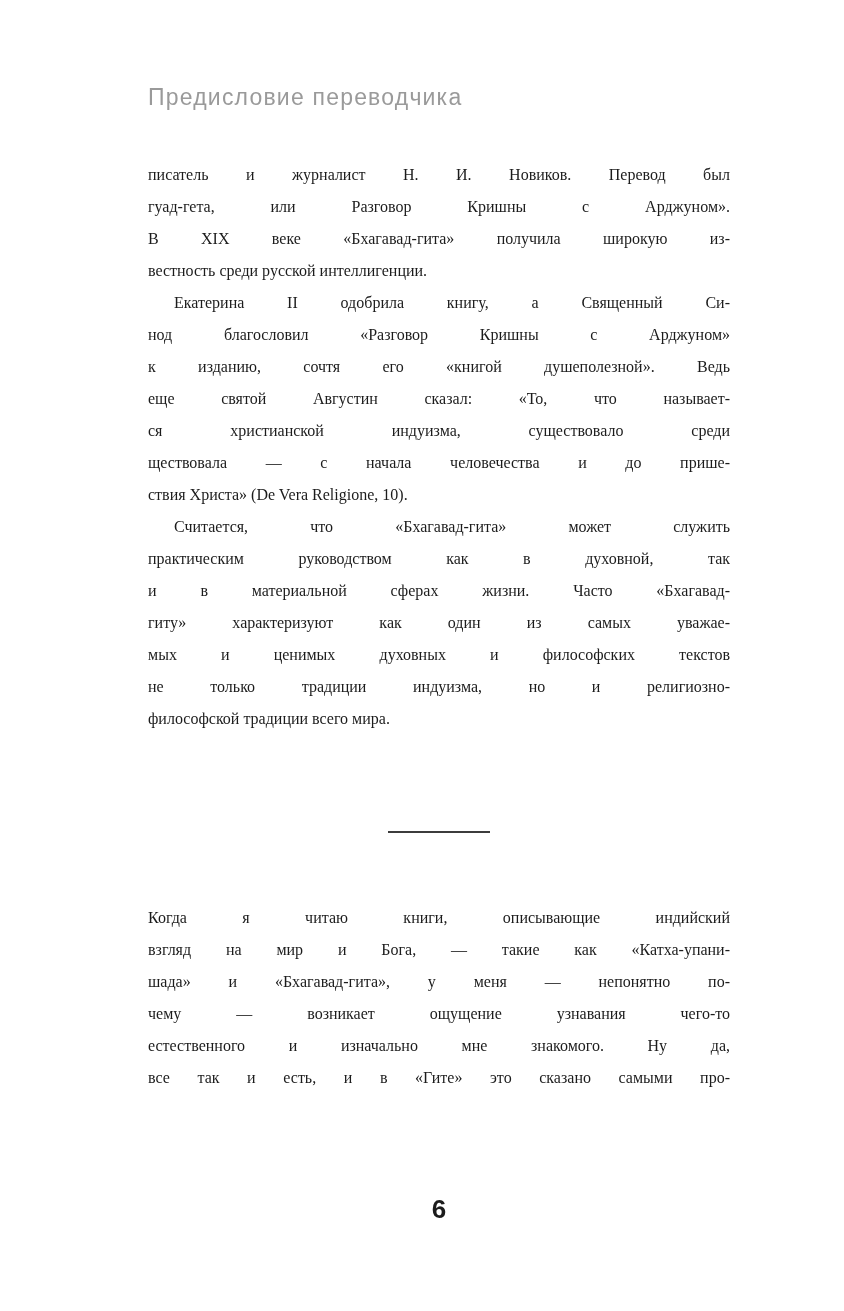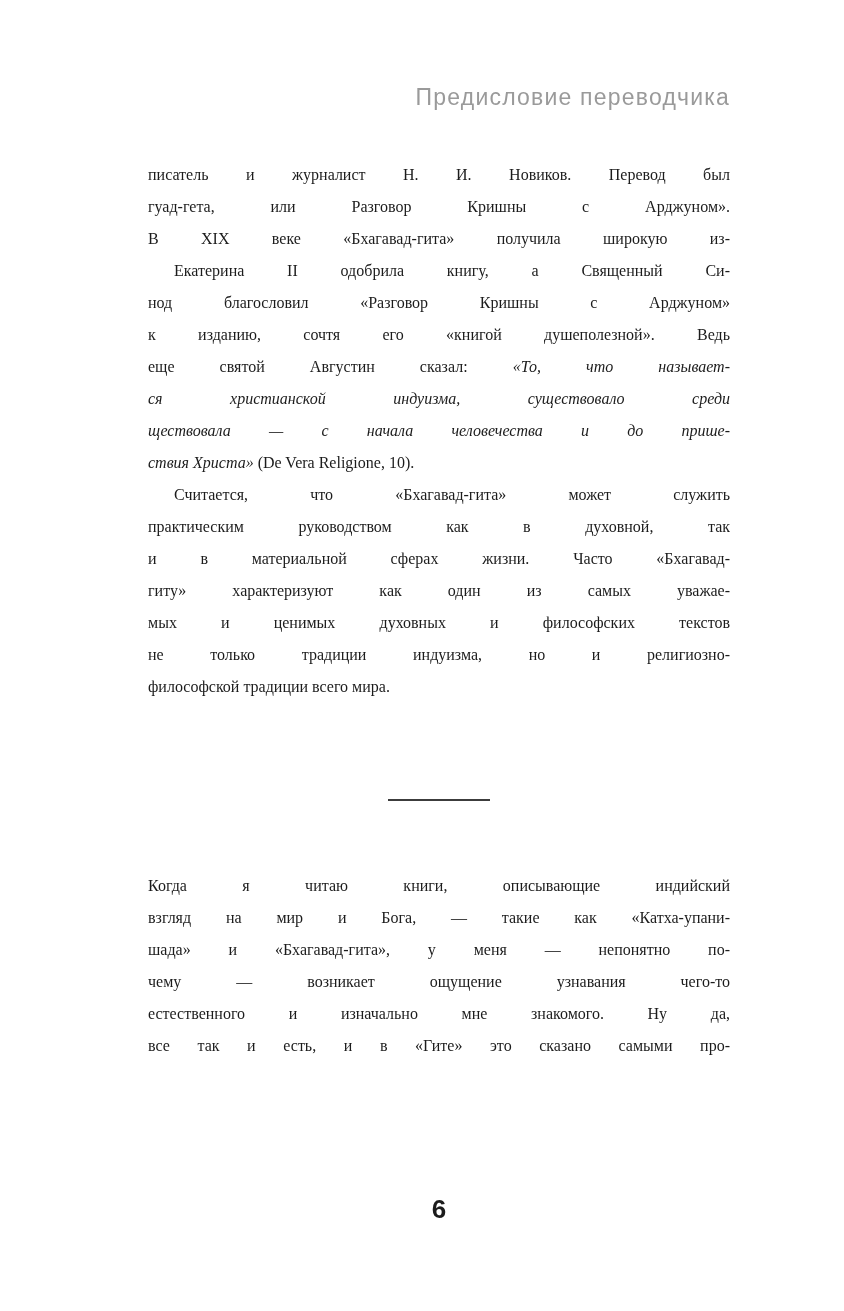--- a/index.html
+++ b/index.html
@@ -13,21 +13,21 @@
     height: 1311px;
     background: var(--page-bg, #ffffff);
     overflow: hidden;
     font-family: "Liberation Serif", "DejaVu Serif", serif;
   }
   .running-header {
     position: absolute;
     top: 84px;
     left: 148px;
     width: 582px;
-    text-align: right;
+    text-align: left;
     font-family: "Liberation Sans", "DejaVu Sans", sans-serif;
     font-size: 23px;
     letter-spacing: 1.2px;
     color: var(--header-color, #9a9a9a);
     white-space: nowrap;
   }
   .body-block {
     position: absolute;
     top: 159px;
     left: 148px;
@@ -46,21 +46,20 @@
     overflow: hidden;
     white-space: normal;
   }
   .line.last {
     text-align-last: left;
   }
   .line.indent {
     padding-left: 26px;
   }
   .it {
-    font-style: italic;
   }
   .divider-wrap {
     margin-top: 96px;
     margin-bottom: 69px;
     height: 2px;
     display: flex;
     justify-content: center;
     align-items: center;
   }
   .divider {
@@ -85,20 +84,21 @@
 
 <div class="page">
 
   <div class="running-header">Предисловие переводчика</div>
 
   <div class="body-block">
     <div id="paras-top">
         <div class="line"><span>писатель и журналист Н. И. Новиков. Перевод был</span></div>
         <div class="line"><span>гуад-гета, или Разговор Кришны с Арджуном».</span></div>
         <div class="line"><span>В XIX веке «Бхагавад-гита» получила широкую из-</span></div>
+        <div class="line last"><span>вестность среди русской интеллигенции.</span></div>
         <div class="line indent"><span>Екатерина II одобрила книгу, а Священный Си-</span></div>
         <div class="line"><span>нод благословил «Разговор Кришны с Арджуном»</span></div>
         <div class="line"><span>к изданию, сочтя его «книгой душеполезной». Ведь</span></div>
         <div class="line"><span>еще святой Августин сказал: </span><span class="it">«То, что называет-</span></div>
         <div class="line"><span class="it">ся христианской индуизма, существовало среди</span></div>
         <div class="line"><span class="it">ществовала — с начала человечества и до прише-</span></div>
         <div class="line last"><span class="it">ствия Христа»</span><span> (De Vera Religione, 10).</span></div>
         <div class="line indent"><span>Считается, что «Бхагавад-гита» может служить</span></div>
         <div class="line"><span>практическим руководством как в духовной, так</span></div>
         <div class="line"><span>и в материальной сферах жизни. Часто «Бхагавад-</span></div>

